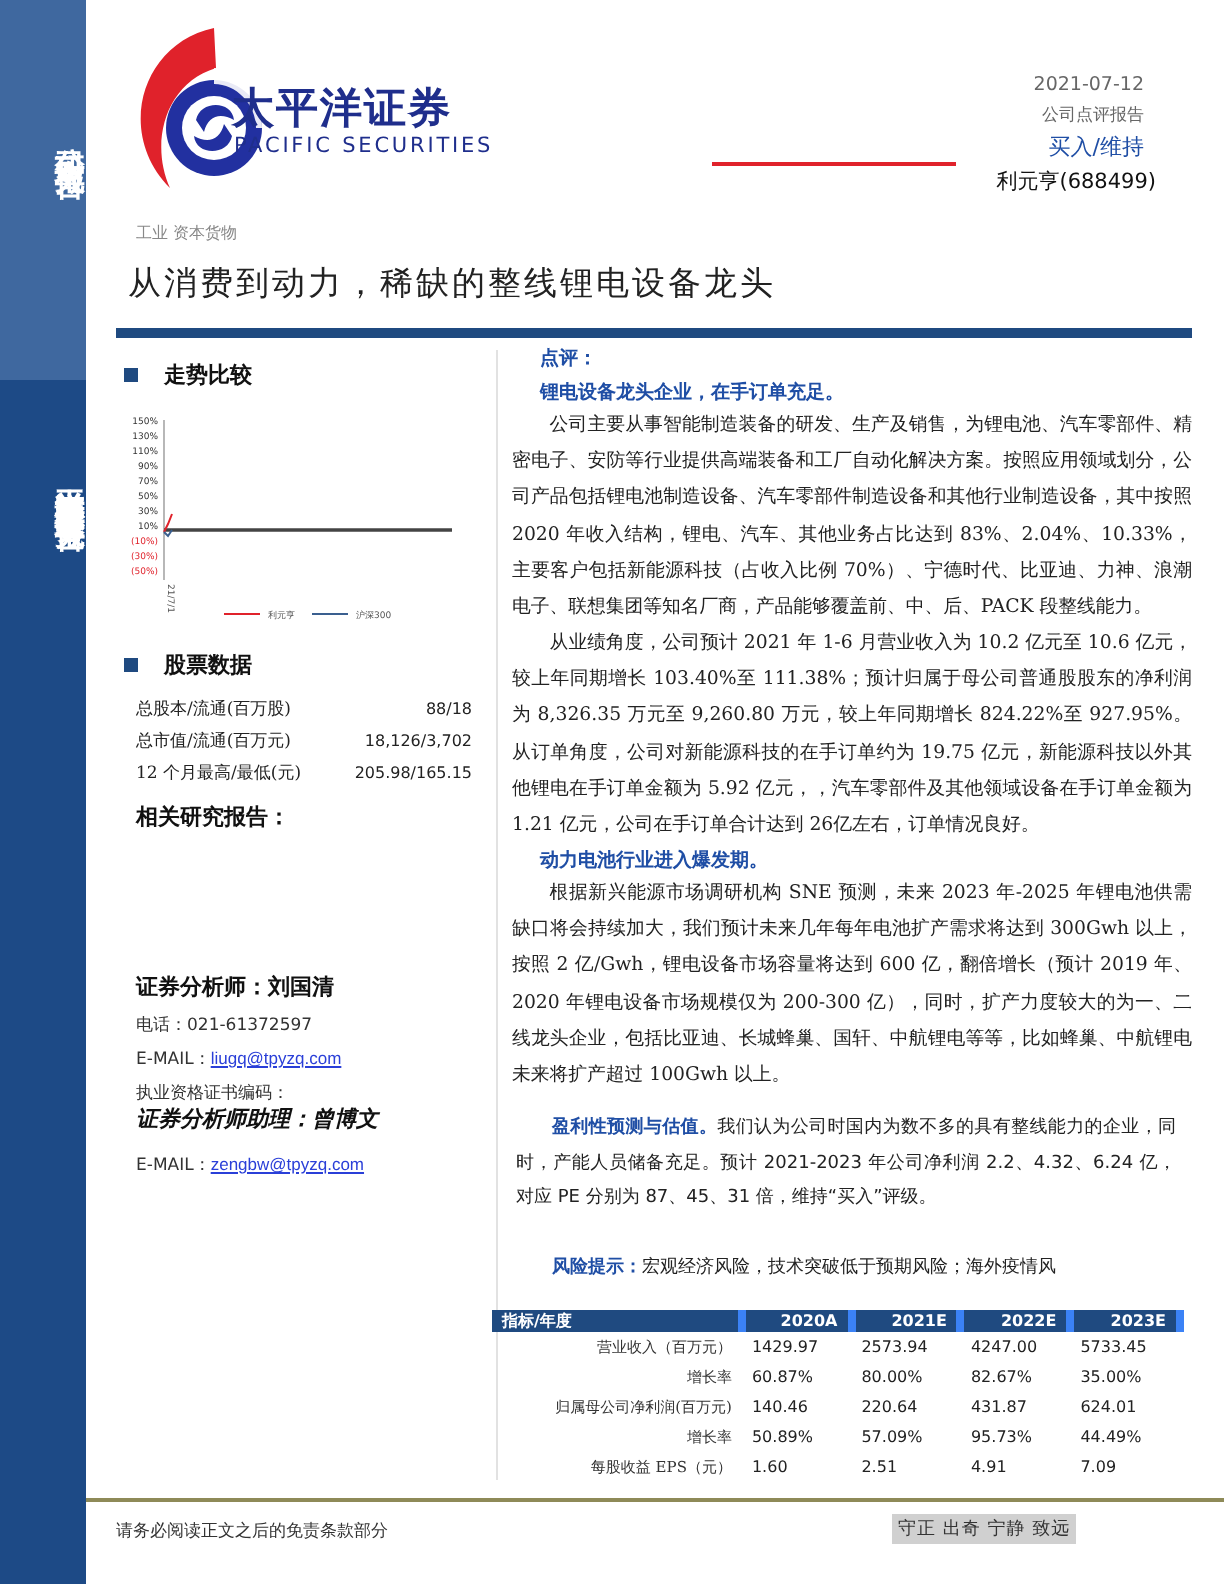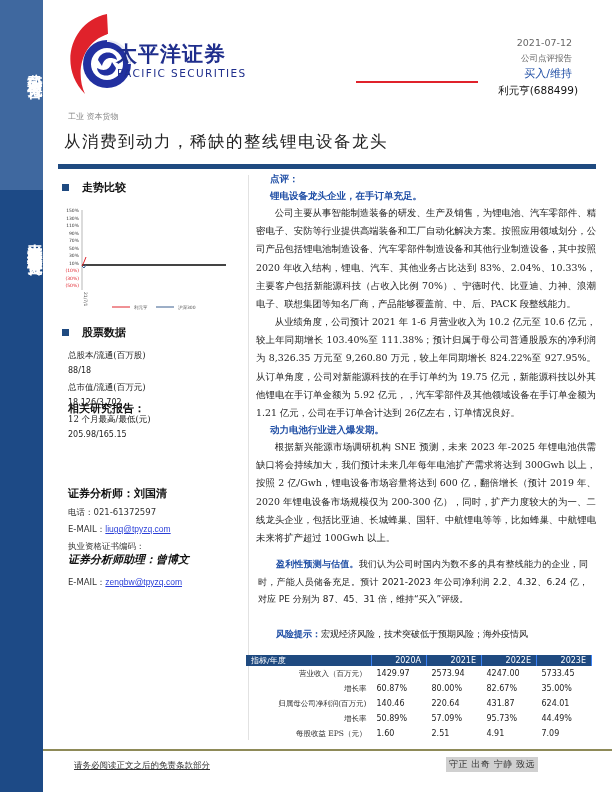--- a/index.html
+++ b/index.html
@@ -29,45 +29,45 @@
   .title { position: absolute; left: 64px; top: 131px; font-size: 16.5px; color: #222; letter-spacing: 1.5px; }
   .title-bar { position: absolute; left: 58px; top: 164px; width: 538px; height: 5px; background: #1f4a80; }
 
   .col-divider { position: absolute; left: 248px; top: 175px; width: 1px; height: 565px; background: #e2e2e2; }
 
   
   .sec-head { position: absolute; left: 62px; font-size: 11px; font-weight: bold; color: #111; display: flex; align-items: center; }
   .sq { width: 7px; height: 7px; background: #1f4a80; margin-right: 13px; }
   .chart-wrap { position: absolute; left: 55px; top: 200px; width: 195px; height: 120px; }
   .stock-table { position: absolute; left: 68px; top: 347px; width: 168px; font-size: 8.5px; }
-  .stock-row { display: flex; justify-content: space-between; line-height: 16px; flex-direction: column; }
+  .stock-row { display: flex; justify-content: space-between; line-height: 16px; }
   .stock-row .v { font-family: "DejaVu Sans", sans-serif; font-size: 8px; color: #222; }
   .rel-head { position: absolute; left: 68px; top: 401px; font-weight: bold; font-size: 11px; color: #111; }
   .analyst { position: absolute; left: 68px; font-size: 8.5px; color: #333; }
   .analyst.name { font-weight: bold; font-size: 11px; color: #111; }
   .analyst .mail { color: #2a3fd8; text-decoration: underline; font-family: Liberation Sans, sans-serif; margin-top: 33px; }
   .analyst .val { font-family: "DejaVu Sans", sans-serif; }
 
   
   .rc { position: absolute; left: 256px; width: 340px; font-size: 9.4px; line-height: 18.2px; color: #222; }
   .rc p { text-indent: 2em; text-align: justify; }
   .blue-head { color: #1f4ea5; font-weight: bold; }
   .sub-head { position: absolute; left: 270px; font-weight: bold; color: #1f4ea5; font-size: 9.5px; }
 
   
   .fc-table { position: absolute; left: 246px; top: 655px; width: 346px; border-collapse: collapse; font-size: 8px; }
-  .fc-table th { background: #1f4a80; color: #fff; font-weight: normal; height: 11px; font-size: 8px; text-align: right; padding: 0 5px; font-family: "DejaVu Sans", sans-serif; border-right: 1px solid #3b82f6; }
+  .fc-table th { background: #1f4a80; color: #fff; font-weight: bold; height: 11px; font-size: 8px; text-align: right; padding: 0 5px; font-family: "DejaVu Sans", sans-serif; border-right: 4px solid #3b82f6; }
   .fc-table th.lab { text-align: left; font-family: "DejaVu Serif", serif; }
   .fc-table td { height: 15px; text-align: left; padding: 0 5px; font-family: "DejaVu Sans", sans-serif; color: #222; }
   .fc-table td.lab { text-align: right; font-family: "DejaVu Serif", serif; font-size: 7.5px; color: #333; }
   .fc-table td.lab.ind { padding-left: 18px; }
 
   
   .footer-line { position: absolute; left: 43px; top: 749px; width: 569px; height: 2px; background: #8e8a58; }
-  .footer-left { position: absolute; left: 74px; top: 760px; font-size: 8.5px; color: #333; text-decoration: underline; }
+  .footer-left { position: absolute; left: 58px; top: 760px; font-size: 8.5px; color: #333; }
   .footer-right { position: absolute; left: 446px; top: 757px; background: #d0d0d0; padding: 1px 3px; font-size: 9px; color: #333; letter-spacing: 0.5px; }
 </style>
 </head>
 <body>
 
 <div class="sidebar">
   <div class="sidebar-top"></div>
   <div class="vtext top">公司研究报告</div>
   <div class="vtext bottom">太平洋证券股份有限公司证券研究报告</div>
 </div>

